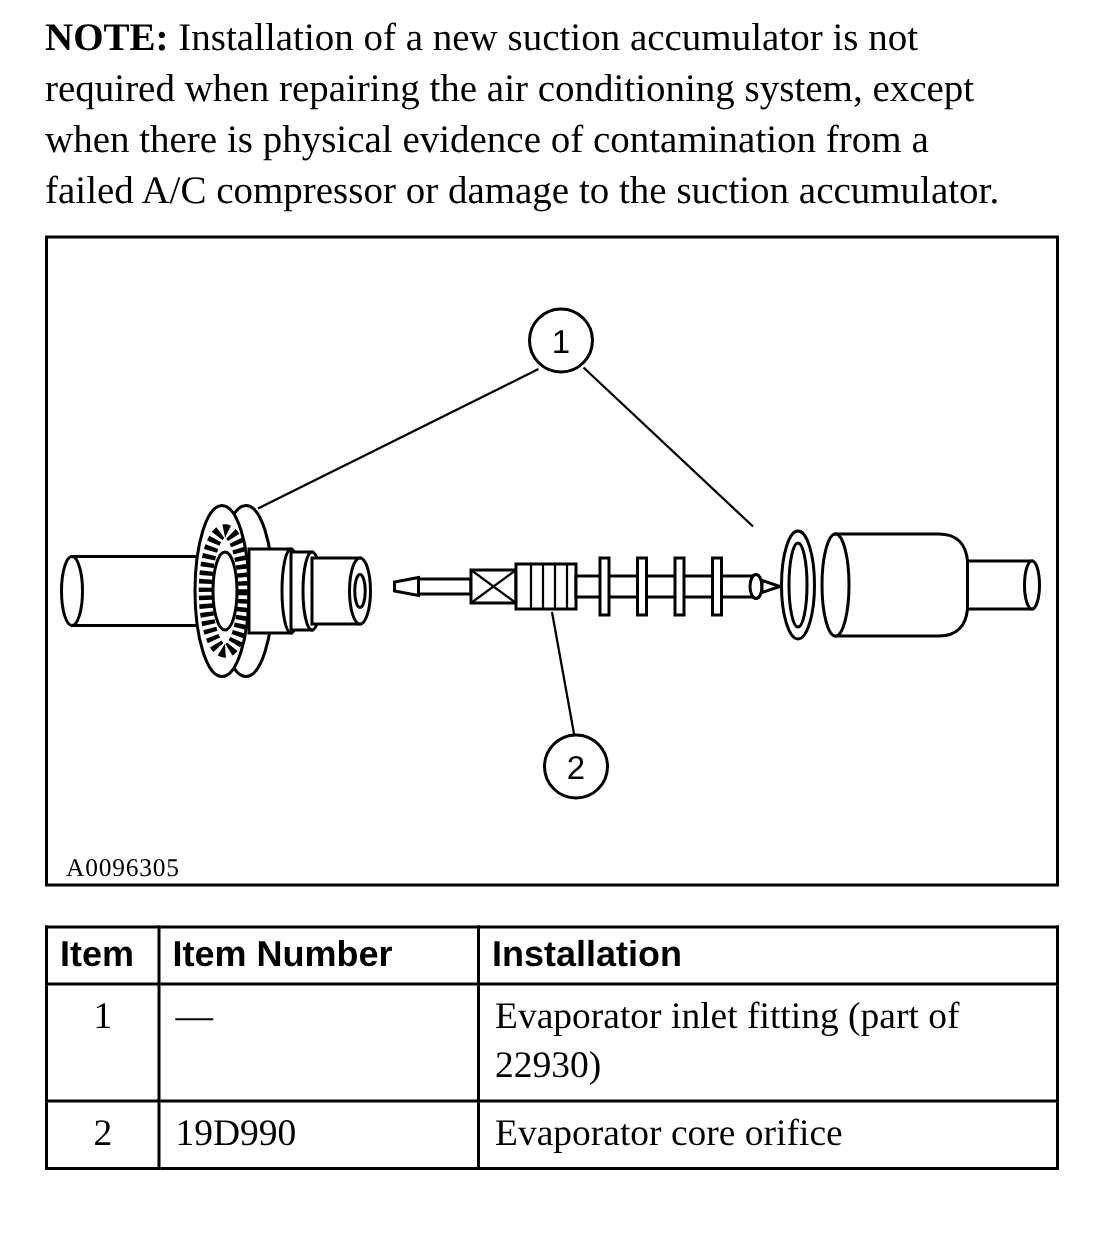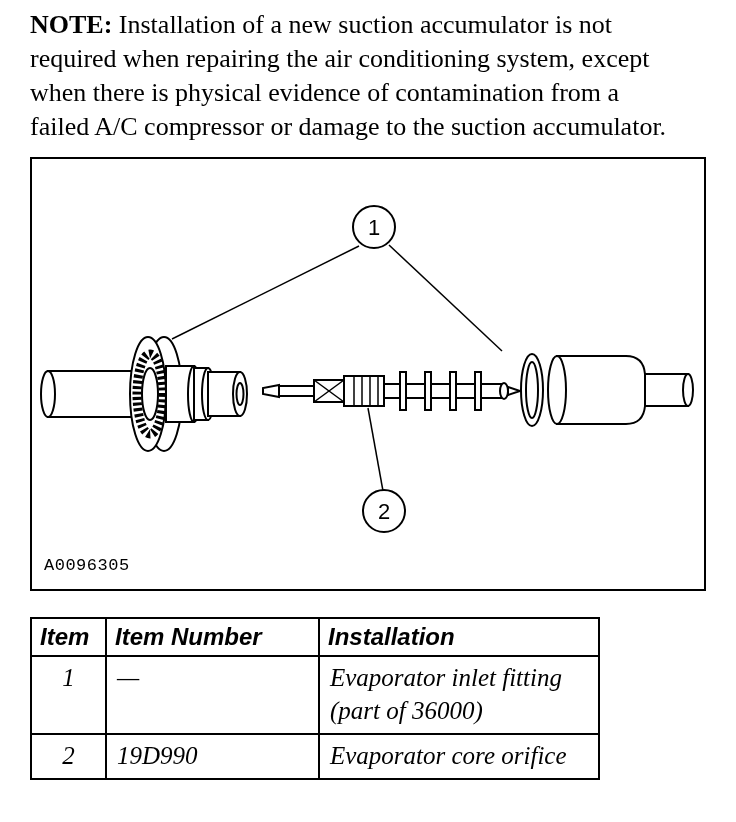--- a/index.html
+++ b/index.html
@@ -20,33 +20,32 @@
     border:2px solid #000;
     width:676px;
     height:434px;
     position:relative;
     background:#fff;
   }
   .figure-frame svg { display:block; }
   .figure-id {
     position:absolute;
     left:12px;
-    bottom:14px;
-    font-family:Liberation Mono, monospace;
+    bottom:0;
+    font-family:Liberation Serif, serif;
     font-size:17px;
     letter-spacing:.5px;
   }
 
   .parts-table {
     margin-top:26px;
-    width:570px;
+    width:676px;
     border-collapse:collapse;
     table-layout:fixed;
     font-family:"Liberation Serif", serif;
-    font-style:italic;
   }
   .parts-table th, .parts-table td {
     border:2px solid #000;
     vertical-align:top;
   }
   .parts-table th {
     font-family:"Liberation Sans", sans-serif;
     font-size:24px;
     font-weight:bold;
     text-align:left;
@@ -160,21 +159,21 @@
       <tr>
         <th>Item</th>
         <th>Item Number</th>
         <th>Installation</th>
       </tr>
     </thead>
     <tbody>
       <tr>
         <td class="cell-item">1</td>
         <td>—</td>
-        <td>Evaporator inlet fitting (part of 36000)</td>
+        <td>Evaporator inlet fitting (part of 22930)</td>
       </tr>
       <tr>
         <td class="cell-item">2</td>
         <td>19D990</td>
         <td>Evaporator core orifice</td>
       </tr>
     </tbody>
   </table>
 
 </div>

